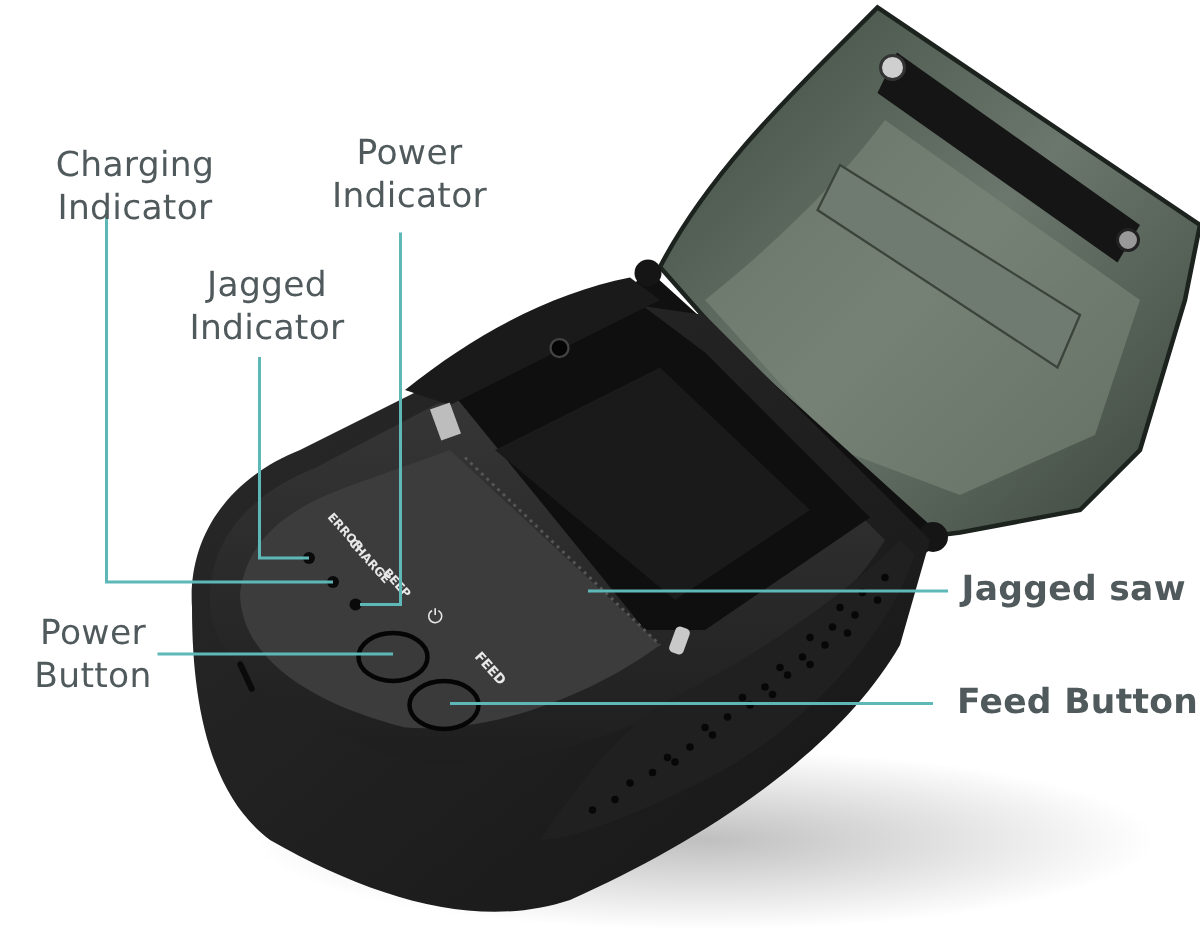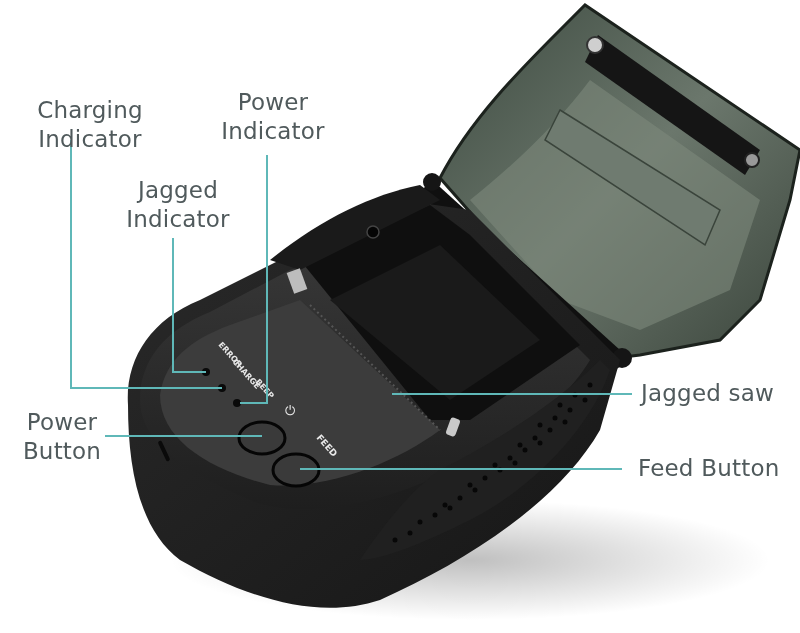--- a/index.html
+++ b/index.html
@@ -7,21 +7,21 @@
       width: 800px; height: 633px; position: relative; overflow: hidden;
       background: #ffffff;
       font-family: "DejaVu Sans", sans-serif;
     }
     .scene { position: absolute; left: 0; top: 0; width: 800px; height: 633px; }
     .label {
       position: absolute; color: #505a5c; font-size: 23px; line-height: 29px;
       text-align: center; white-space: nowrap; letter-spacing: 0.2px;
     }
     .label span { display: block; }
-    .label.left-align { text-align: right; }
+    .label.left-align { text-align: right; font-weight: bold; }
   </style>
 </head>
 <body>
 
 <svg class="scene" viewBox="0 0 800 633" xmlns="http://www.w3.org/2000/svg">
   <defs>
     <linearGradient id="lidGrad" x1="0" y1="0" x2="1" y2="1">
       <stop offset="0" stop-color="#3d4a40"></stop>
       <stop offset="0.5" stop-color="#6b776c"></stop>
       <stop offset="1" stop-color="#3a443b"></stop>

